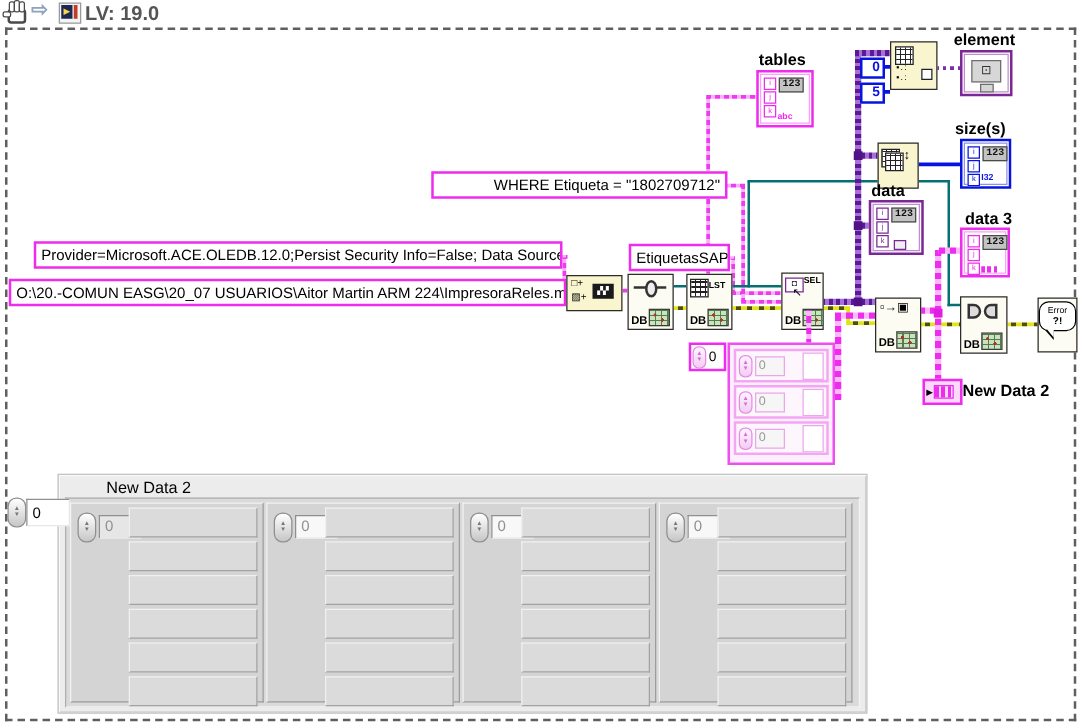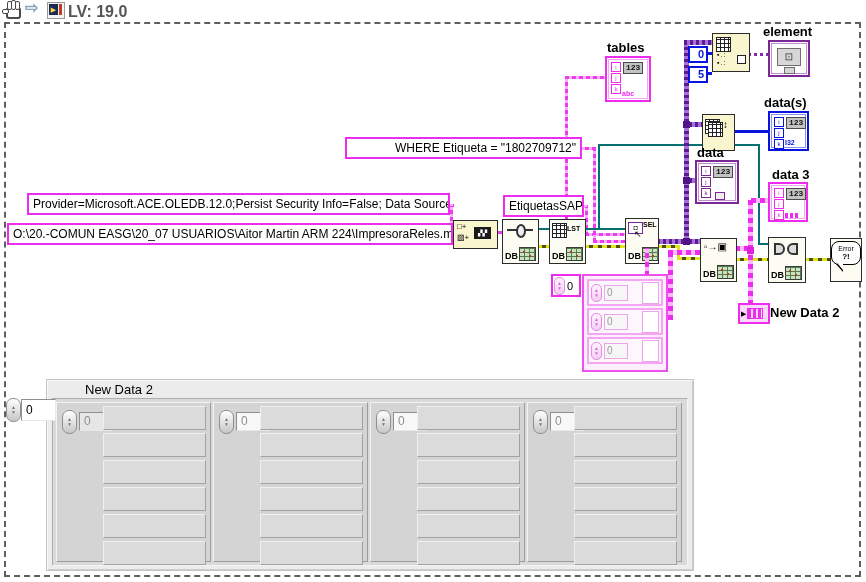--- a/index.html
+++ b/index.html
@@ -258,21 +258,21 @@
   </div>
 
   <div class="lbl" style="left:763px;top:24px;">element</div>
   <div class="arrt violb" style="left:768px;top:40px;width:38px;height:33px;">
     <div class="in">
       <div class="abs" style="left:5px;top:4px;width:22px;height:16px;background:#d7d7d7;border:1px solid #6e6e6e;text-align:center;font-size:10px;line-height:15px;color:#333;">⊡</div>
       <div class="abs" style="left:12px;bottom:-1px;width:9px;height:5px;background:#d7d7d7;border:1px solid #6e6e6e;"></div>
     </div>
   </div>
 
-  <div class="lbl" style="left:764px;top:95px;">data(s)</div>
+  <div class="lbl" style="left:764px;top:95px;">size(s)</div>
   <div class="arrt blueb" style="left:768px;top:111px;width:37px;height:36px;">
     <div class="in" style="color:#0714e0;">
       <div class="ijk">
         <span>i</span>
         <span>j</span>
         <span>k</span>
       </div>
       <span class="n123">123</span>
       <span class="bdg" style="color:#0714e0;">I32</span>
     </div>

